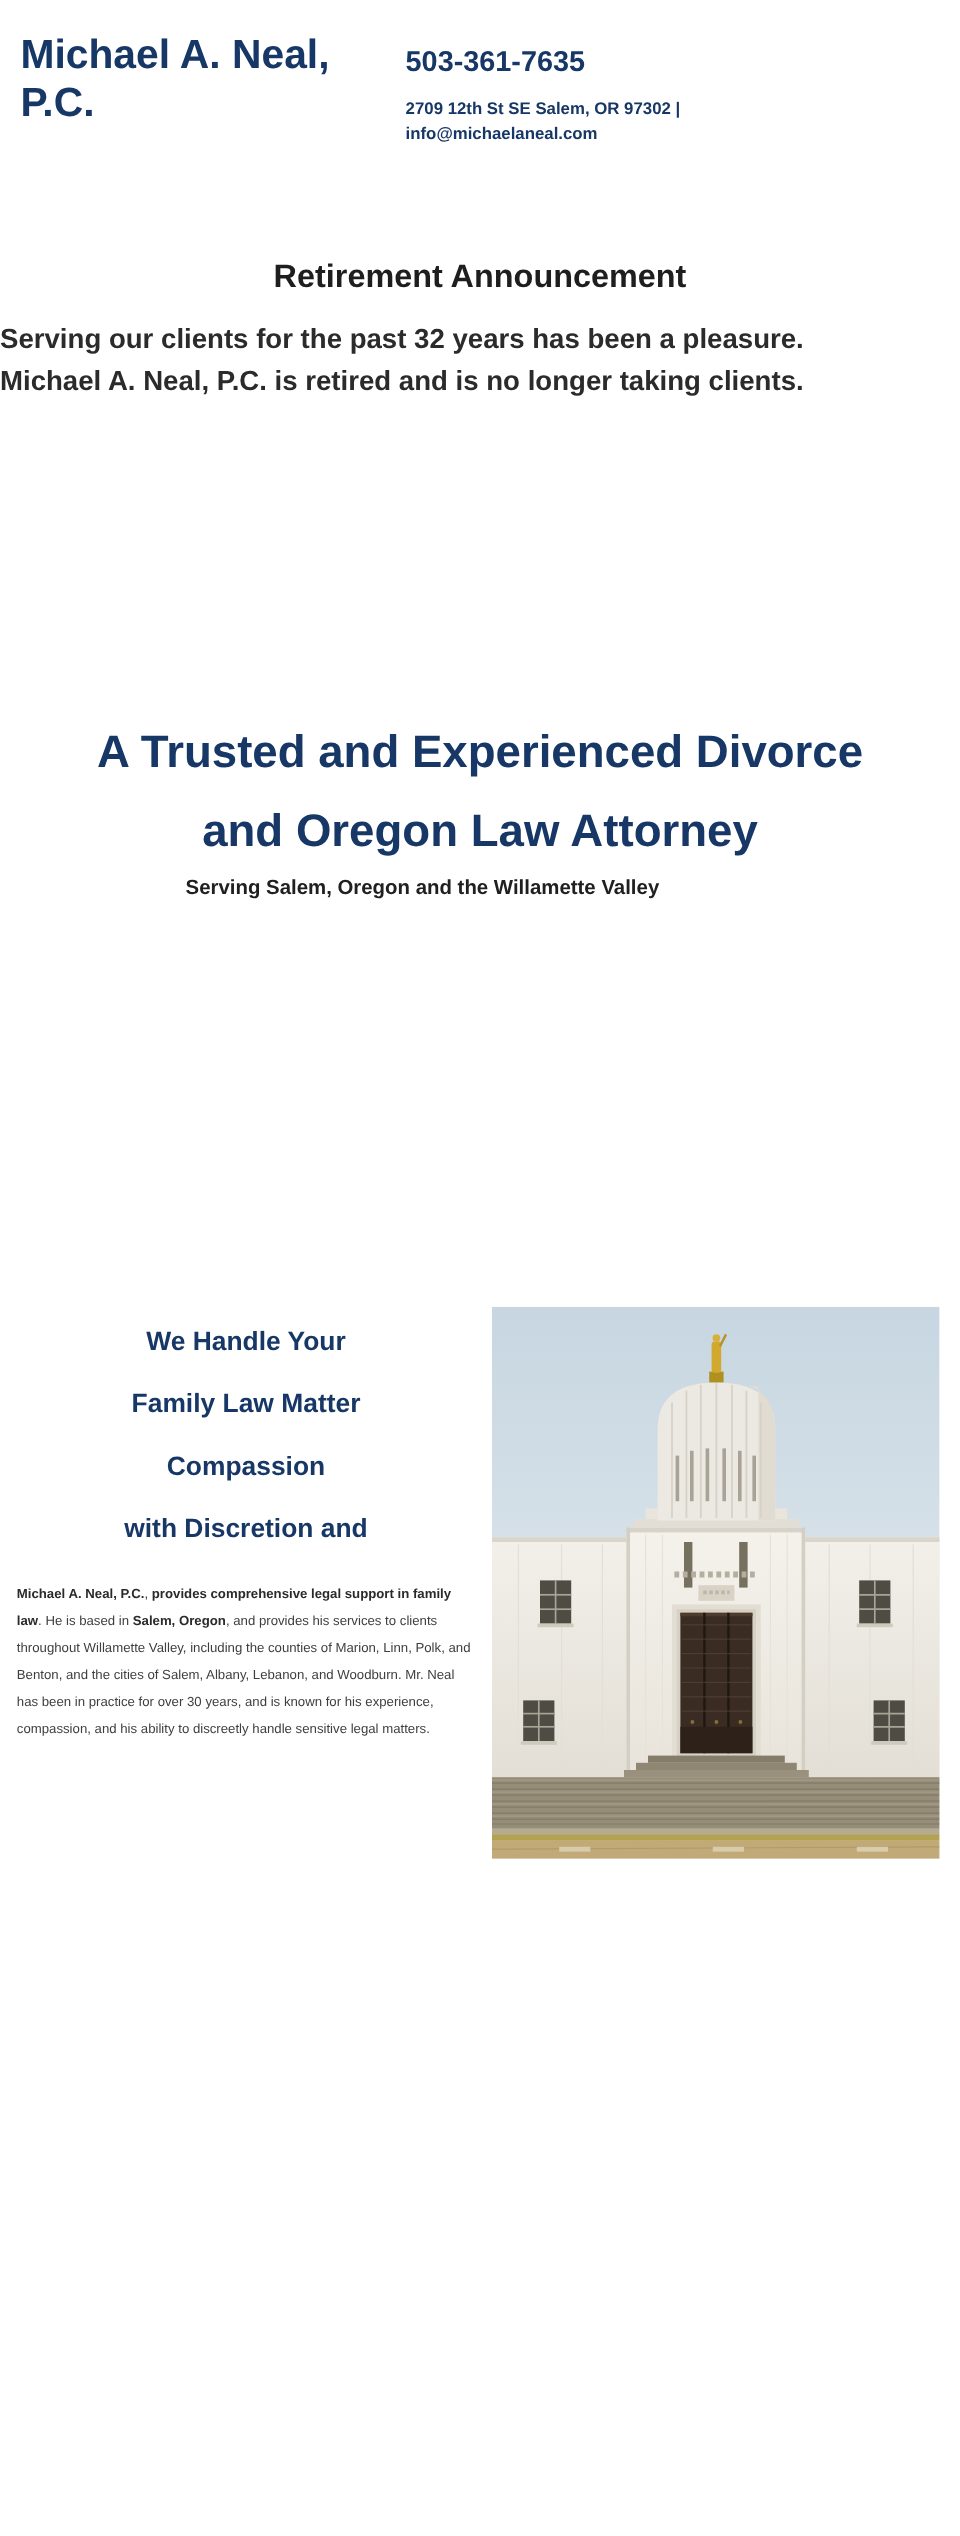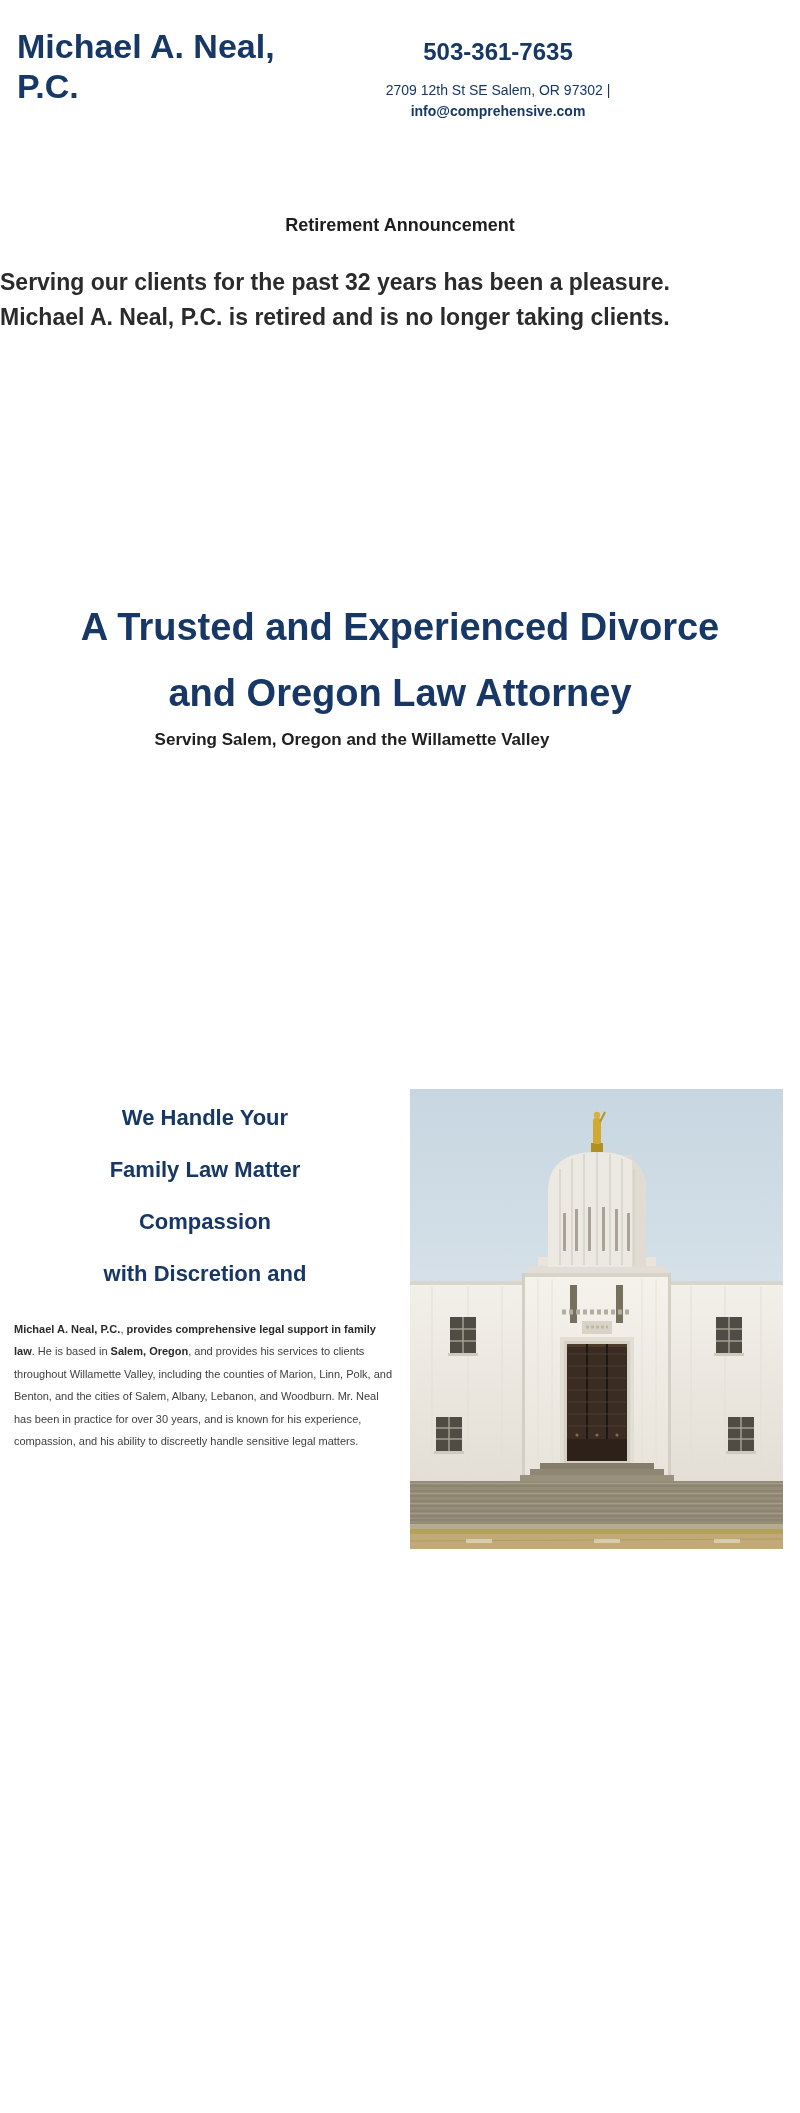--- a/index.html
+++ b/index.html
@@ -8,29 +8,29 @@
     --text-body:#3e3e3e;
   }
   *{margin:0;padding:0;box-sizing:border-box;}
   html,body{background:#ffffff;}
   body{font-family:"Liberation Sans", sans-serif;}
   .page{position:relative;width:800px;height:2113px;background:#ffffff;overflow:hidden;margin:0;border-radius:20px;}
 
   
   .logo{position:absolute;left:17px;top:26px;width:285px;font-size:34px;line-height:40px;
         font-weight:bold;color:var(--navy);text-decoration:none;cursor:pointer;}
-  .contact{position:absolute;right:142px;top:38px;width:320px;text-align:center;color:var(--navy);}
+  .contact{position:absolute;right:142px;top:38px;width:320px;text-align:left;color:var(--navy);}
   .phone{display:block;font-size:24px;line-height:28px;font-weight:bold;color:var(--navy);
          text-decoration:none;margin-bottom:14px;}
-  .addr{font-size:14px;line-height:21px;font-weight:normal;}
+  .addr{font-size:14px;line-height:21px;font-weight:bold;}
   .email{display:block;font-size:14px;line-height:21px;font-weight:bold;color:var(--navy);text-decoration:none;}
 
   
   .ann-title{position:absolute;left:0;top:215px;width:800px;text-align:center;
-             font-size:18px;font-weight:bold;color:var(--text-dark);}
+             font-size:27px;font-weight:bold;color:var(--text-dark);}
   .ann-body{position:absolute;left:0;top:265px;width:800px;
             font-size:23px;line-height:35px;font-weight:bold;color:#2b2b2b;}
 
   
   .hero-title{position:absolute;left:0;top:594px;width:800px;text-align:center;
               font-size:38px;line-height:66px;font-weight:bold;color:var(--navy);}
   .hero-sub{position:absolute;left:0;top:730px;width:704px;text-align:center;
             font-size:17px;font-weight:bold;color:#202020;}
 
   
@@ -44,21 +44,21 @@
 </head>
 <body>
 
 <div class="page">
 
   <header>
     <a class="logo">Michael A. Neal, P.C.</a>
     <div class="contact">
       <a class="phone">503-361-7635</a>
       <div class="addr">2709 12th St SE Salem, OR 97302 |</div>
-      <a class="email">info@comprehensive.com</a>
+      <a class="email">info@michaelaneal.com</a>
     </div>
   </header>
 
   <section>
     <h2 class="ann-title">Retirement Announcement</h2>
     <div class="ann-body">
       <div>Serving our clients for the past 32 years has been a pleasure.</div>
       <div>Michael A. Neal, P.C. is retired and is no longer taking clients.</div>
     </div>
   </section>

